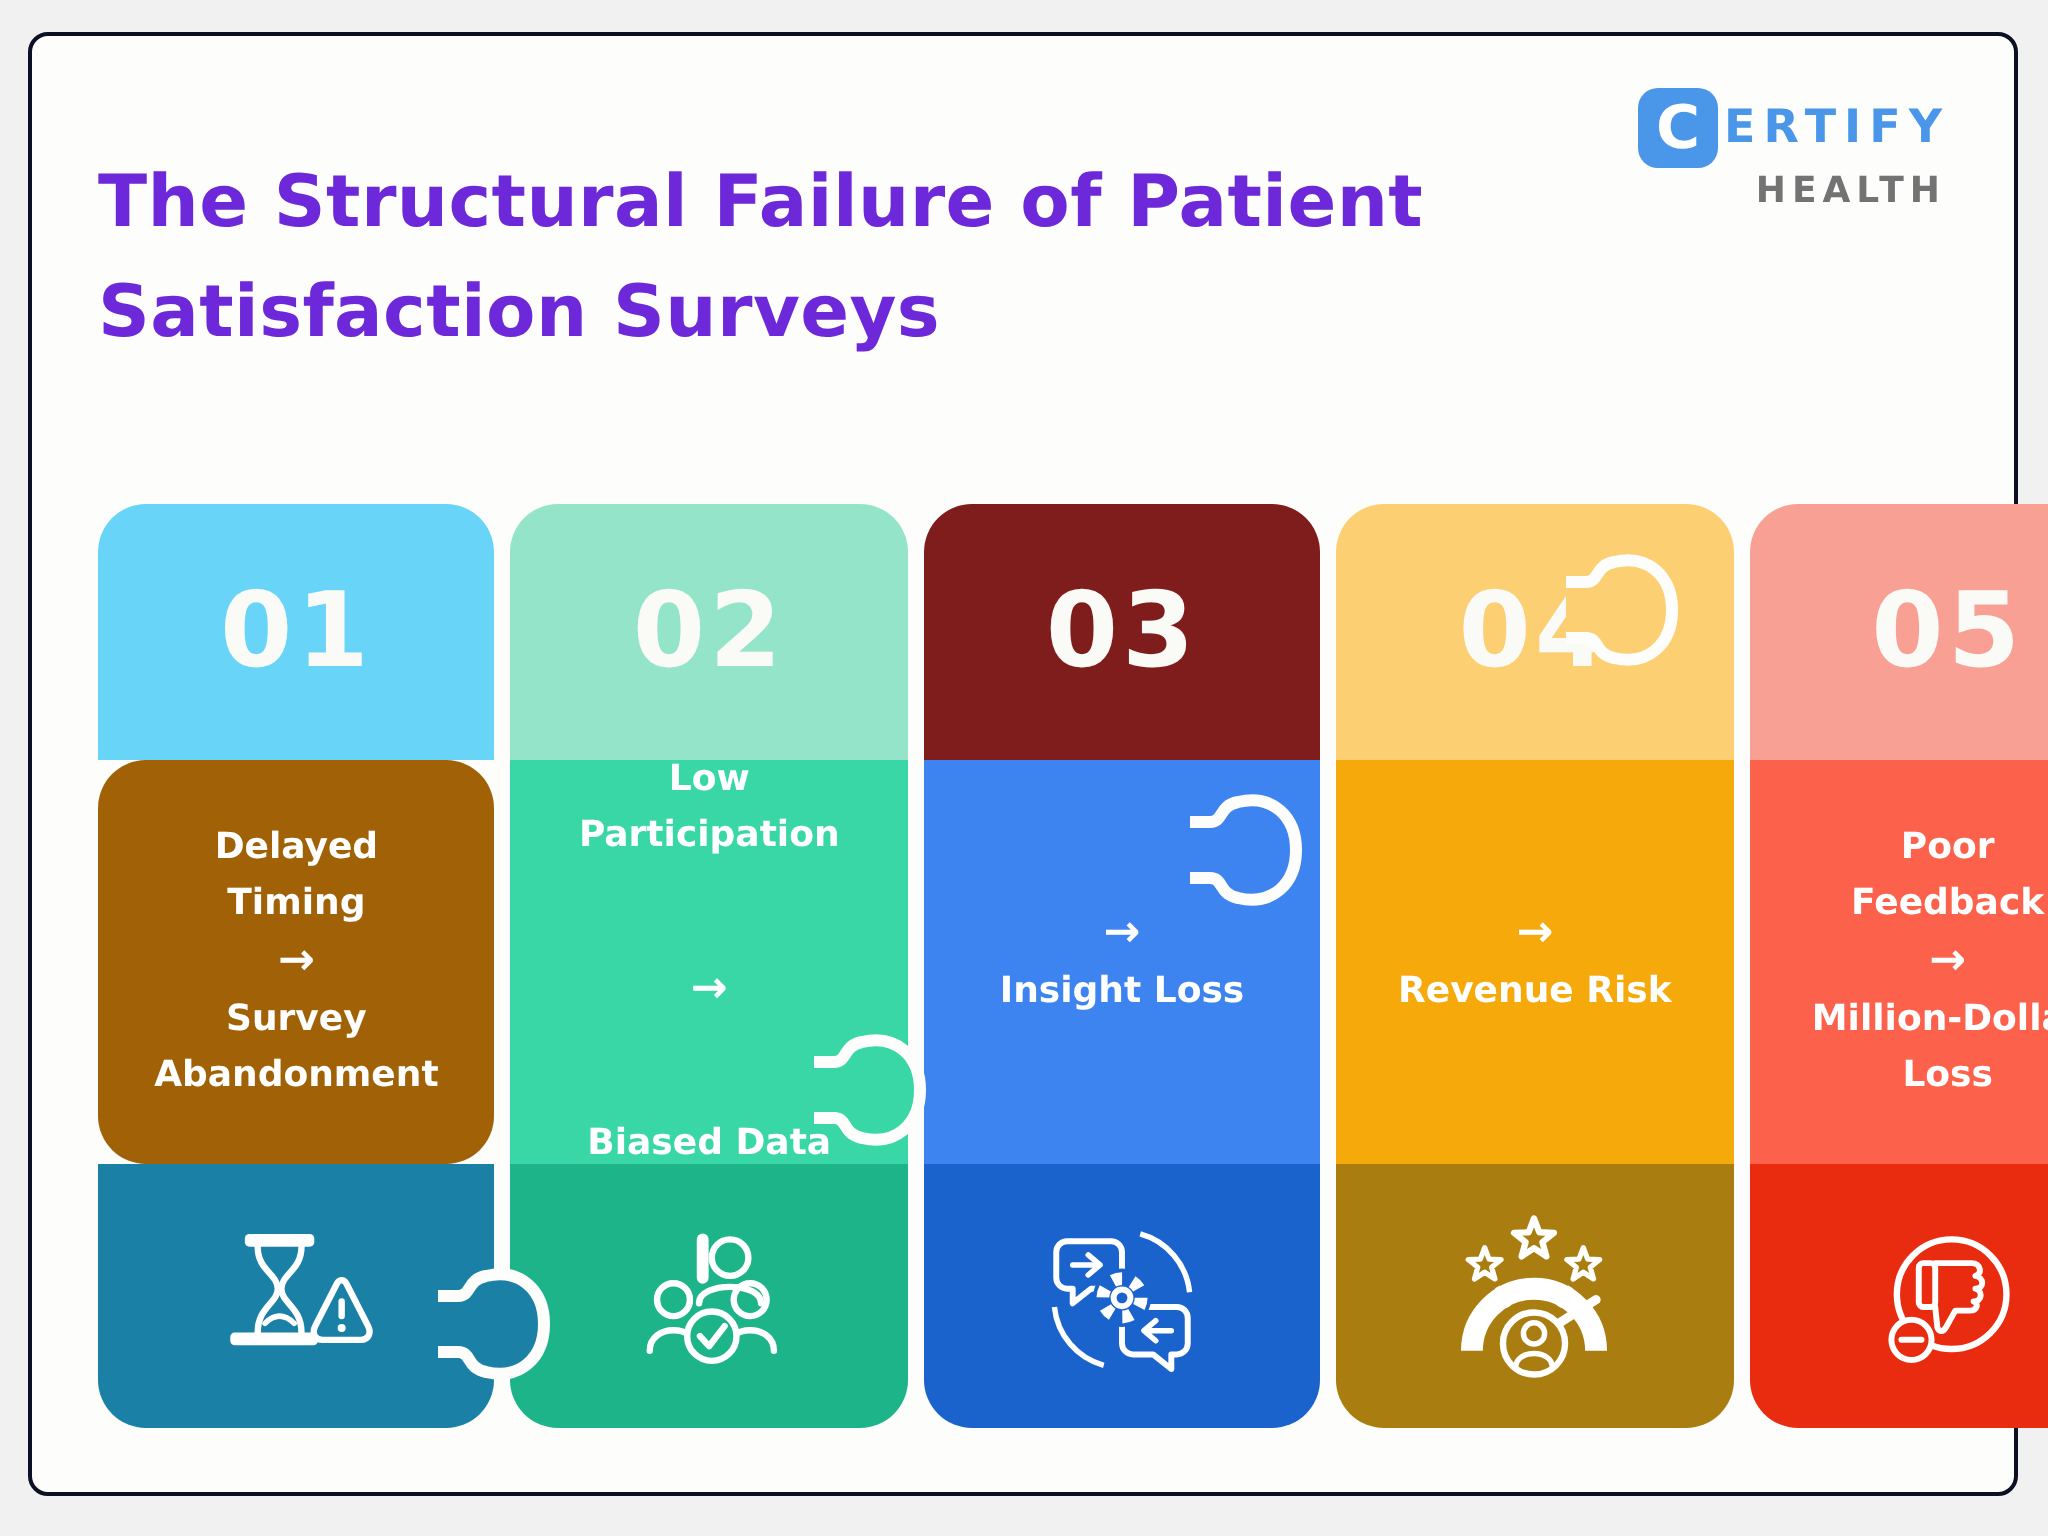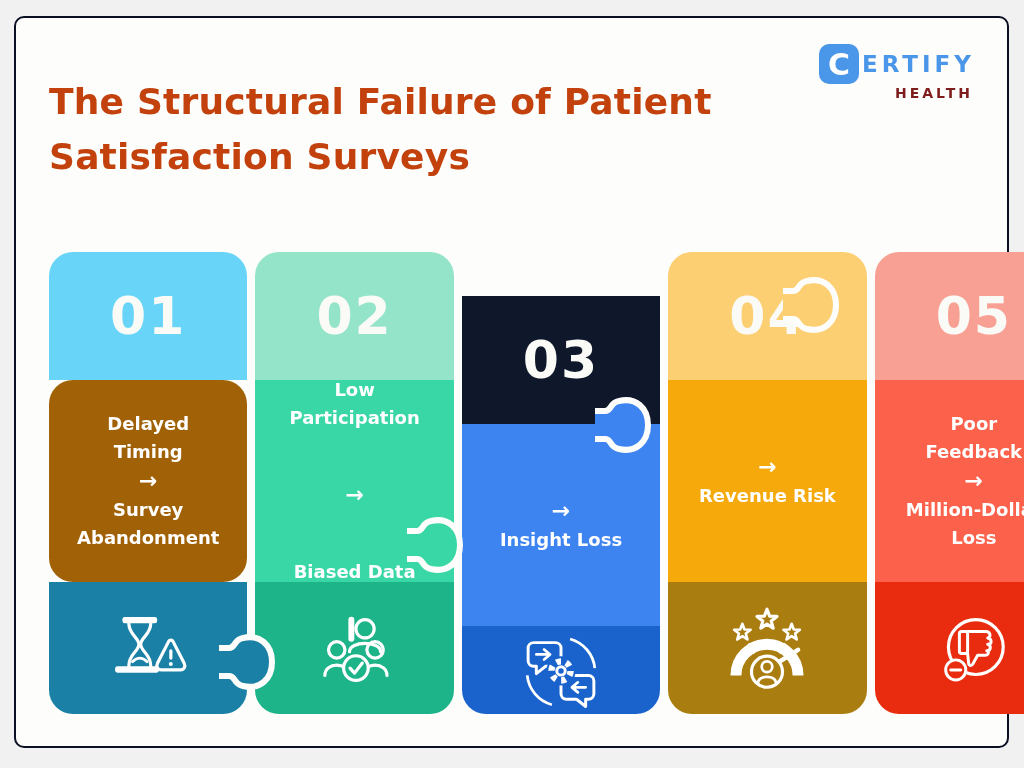--- a/index.html
+++ b/index.html
@@ -3,29 +3,29 @@
 <meta charset="utf-8">
 <style>
   * { margin:0; padding:0; box-sizing:border-box; }
   html,body { width:1024px; height:768px; font-family:"DejaVu Sans","Liberation Sans",sans-serif; }
   .canvas { position:relative; width:1024px; height:768px; background:#f0f1f0; overflow:hidden; }
   .card { position:absolute; left:14px; top:16px; width:995px; height:732px;
           background:#fdfdfb; border:2px solid #0c1024; border-radius:10px; }
 
   
   .title { position:absolute; left:33px; top:56px; font-size:36px; line-height:55px;
-           font-weight:800; color:#c2410c; white-space:pre-line; letter-spacing:0.2px; }
+           font-weight:800; color:#6d28d9; white-space:pre-line; letter-spacing:0.2px; }
 
   
   .logo { position:absolute; top:26px; right:32px; display:flex; flex-direction:column; align-items:flex-end; }
   .logo-row { display:flex; align-items:center; gap:3px; }
   .logo-c { width:40px; height:40px; border-radius:10px; background:#4a96e8; color:#ffffff;
             font-size:30px; font-weight:800; display:flex; align-items:center; justify-content:center; }
   .logo-rest { font-size:23px; font-weight:700; color:#4a96e8; letter-spacing:4px; }
-  .logo-sub { font-size:14px; font-weight:800; color:#7f1d1d; letter-spacing:3px; margin-top:1px; margin-right:2px; }
+  .logo-sub { font-size:18px; font-weight:800; color:#737373; letter-spacing:3px; margin-top:1px; margin-right:2px; }
 
   
   .columns { position:absolute; left:33px; top:234px; width:1024px; height:462px; display:flex; gap:8px; }
   .column { flex:1; display:flex; flex-direction:column; border-radius:24px; overflow:hidden; }
   .seg-top { height:128px; display:flex; align-items:center; justify-content:center; }
   .seg-mid { height:202px; display:flex; flex-direction:column; align-items:center; justify-content:center; padding:0 6px; }
   .seg-bot { flex:1; display:flex; align-items:center; justify-content:center; }
   .num { font-size:52px; font-weight:800; color:#fafaf7; letter-spacing:2px; }
   .label { font-size:18px; line-height:28px; font-weight:700; color:#ffffff; text-align:center; white-space:pre-line; }
   .arrow { font-size:22px; line-height:24px; font-weight:700; color:#ffffff; text-align:center; margin:3px 0; }
@@ -108,21 +108,21 @@
               <circle cx="72" cy="48" r="9" stroke="#fff" stroke-width="3.5"></circle>
               <path d="M59 76 C59 61 85 61 85 76" stroke="#fff" stroke-width="3.5" stroke-linecap="round"></path>
               <circle cx="51" cy="68" r="13.5" stroke="#fff" stroke-width="3.5" fill="#1eb489"></circle>
               <path d="M44.5 68 L49.5 73.5 L58 62.5" stroke="#fff" stroke-width="3.5" stroke-linecap="round" stroke-linejoin="round"></path>
             </svg>
           </span>
         </div>
       </div>
 
       <div class="column">
-        <div class="seg-top" style="background-color: #0f172a; margin-top: 44px;">
+        <div class="seg-top" style="background-color: #7f1d1d;">
           <span class="num">03</span>
         </div>
         <div class="seg-mid" style="background-color: rgb(61, 132, 240);">
           <div class="arrow">→</div>
           <div class="label">Insight Loss</div>
         </div>
         <div class="seg-bot" style="background-color: rgb(26, 99, 205);">
           <span class="icon">
             <svg width="92" height="84" viewBox="0 0 100 92" fill="none">
               <path d="M60 12 A37 37 0 0 1 87 44" stroke="#fff" stroke-width="3"></path>

